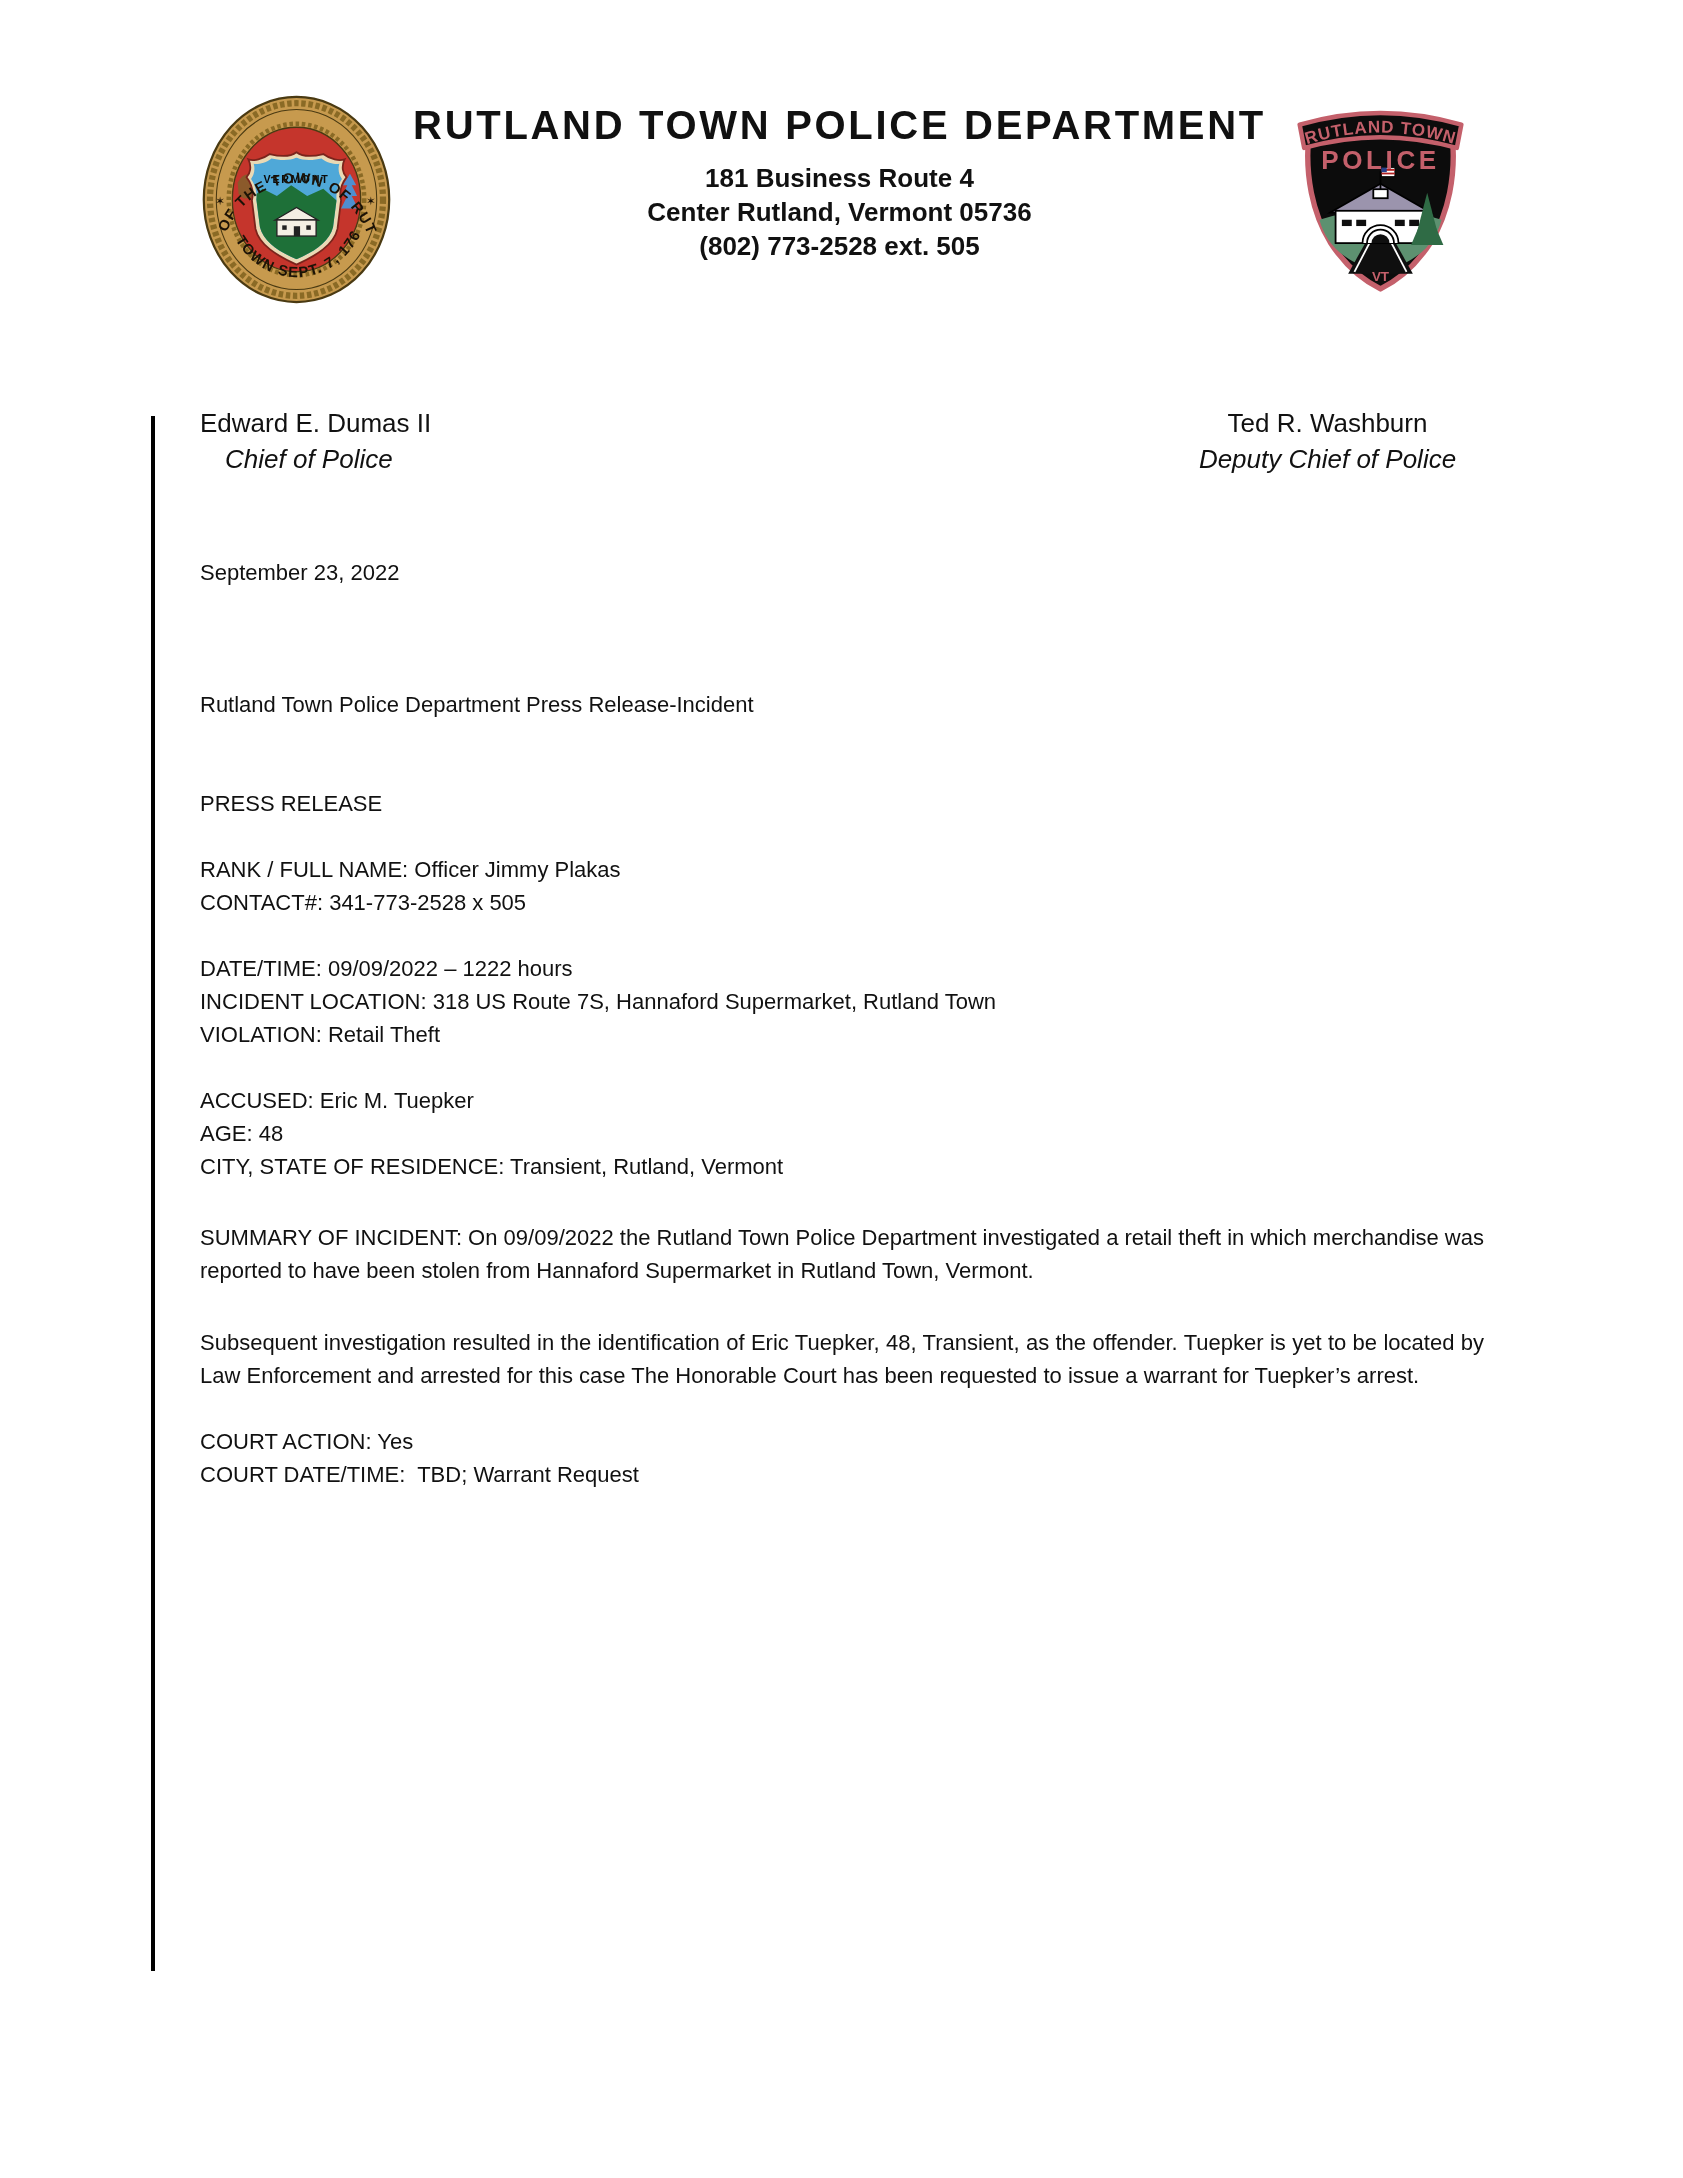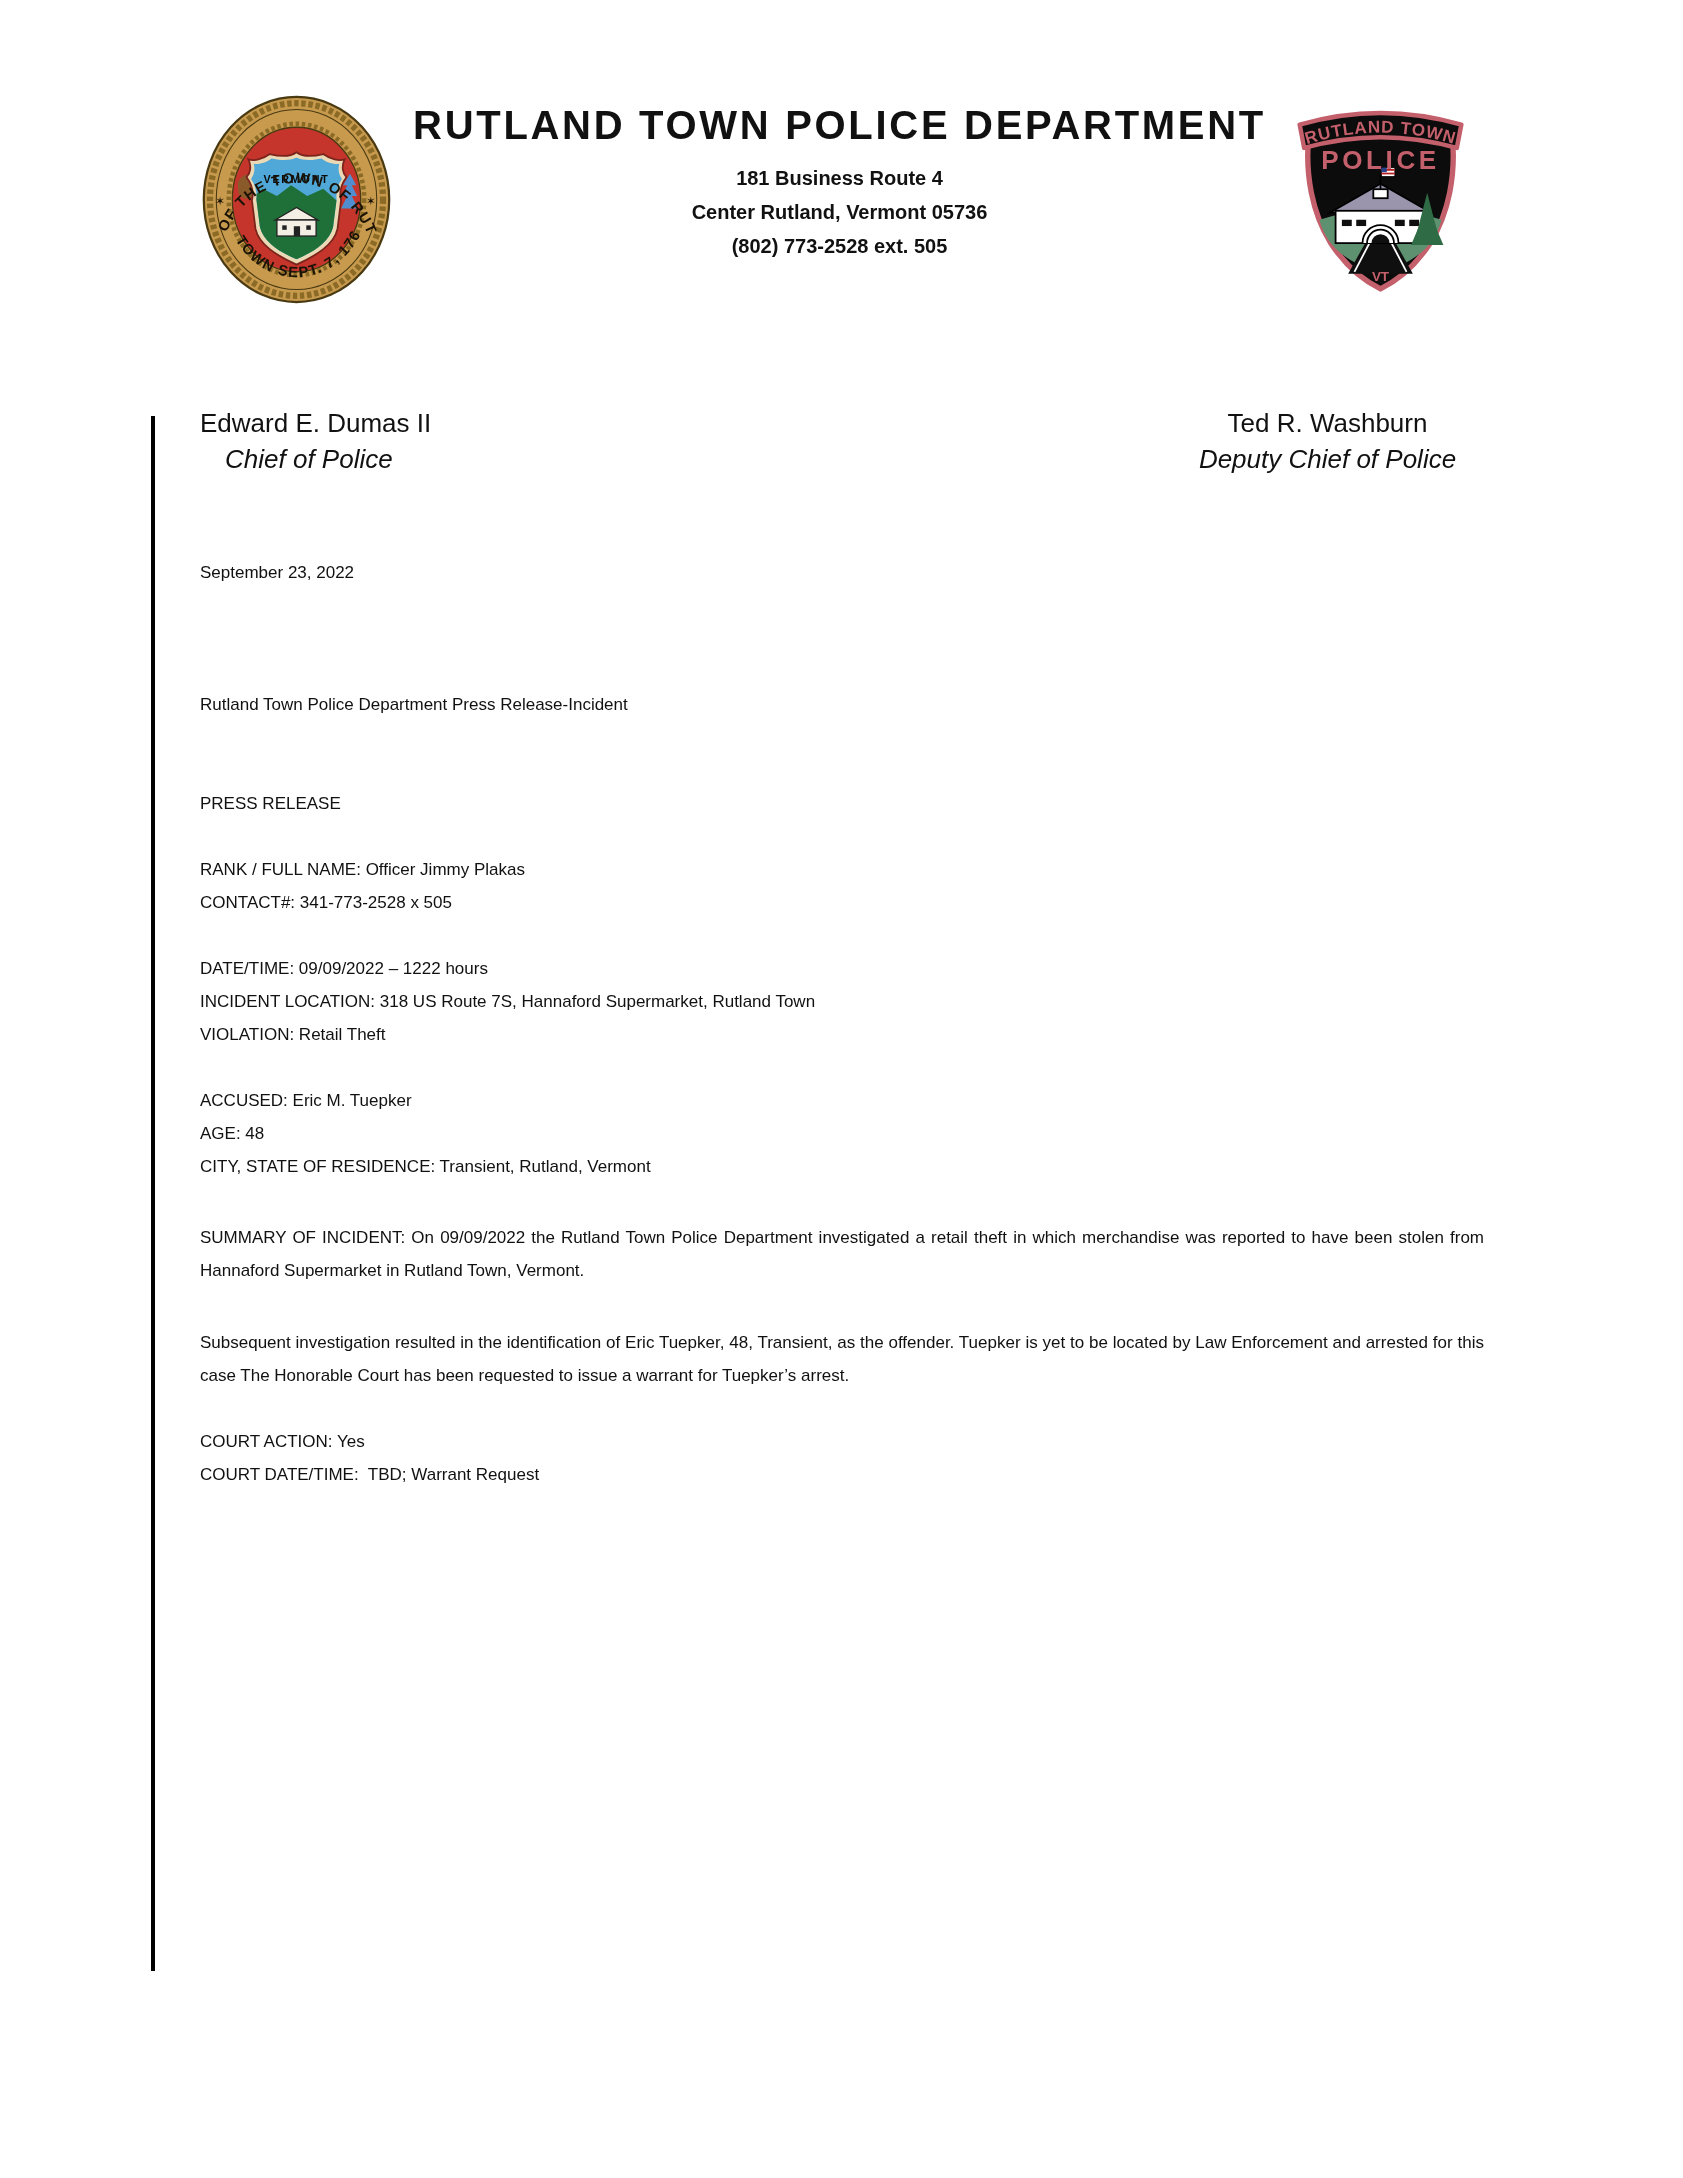--- a/index.html
+++ b/index.html
@@ -3,33 +3,33 @@
 <meta charset="utf-8">
 <style>
   html,body{margin:0;padding:0;background:#fff;}
   .page{position:relative;width:1683px;height:2178px;background:#ffffff;overflow:hidden;
         font-family:"Liberation Sans",sans-serif;color:#111;}
   
   .seal{position:absolute;left:202px;top:95px;width:189px;height:209px;}
   .patch{position:absolute;left:1294px;top:103px;width:173px;height:194px;}
   .masthead{position:absolute;left:396px;top:104px;width:887px;text-align:center;}
   .masthead h1{margin:0;font-size:40px;font-weight:700;line-height:43px;letter-spacing:2.7px;white-space:nowrap;}
-  .addr{font-size:20px;font-weight:700;line-height:34px;}
+  .addr{font-size:26px;font-weight:700;line-height:34px;}
   .addr.first{margin-top:14.4px;}
   
   .vrule{position:absolute;left:151px;top:416px;width:3.6px;height:1555px;background:#000;}
   
   .officials{position:absolute;left:200px;top:405px;width:1284px;font-size:26px;}
   .off-left{position:absolute;left:0;top:0;}
   .off-right{position:absolute;left:972px;top:0;width:311px;text-align:center;}
   .off-name{font-weight:400;line-height:36px;}
   .off-title{font-style:italic;line-height:36px;}
   .off-left .off-title{padding-left:25px;}
   
-  .doc-body{position:absolute;left:200px;top:556px;width:1284px;font-size:17px;line-height:33px;}
+  .doc-body{position:absolute;left:200px;top:556px;width:1284px;font-size:22px;line-height:33px;}
   .doc-body p{margin:0;white-space:pre-wrap;}
   .doc-body p.justify{text-align:justify;white-space:normal;margin-top:5.4px;}
   .sp{height:33px;}
   
   .seal-band-text{font-family:"Liberation Sans",sans-serif;font-size:16.5px;font-weight:700;
                   letter-spacing:1.5px;fill:#1b1206;}
   .seal-vermont{font-family:"Liberation Sans",sans-serif;font-size:12px;font-weight:700;
                 letter-spacing:2px;fill:#0a0a0a;}
   .seal-star{font-size:13px;fill:#1b1206;}
   .patch-banner-text{font-family:"Liberation Sans",sans-serif;font-size:19px;font-weight:700;

